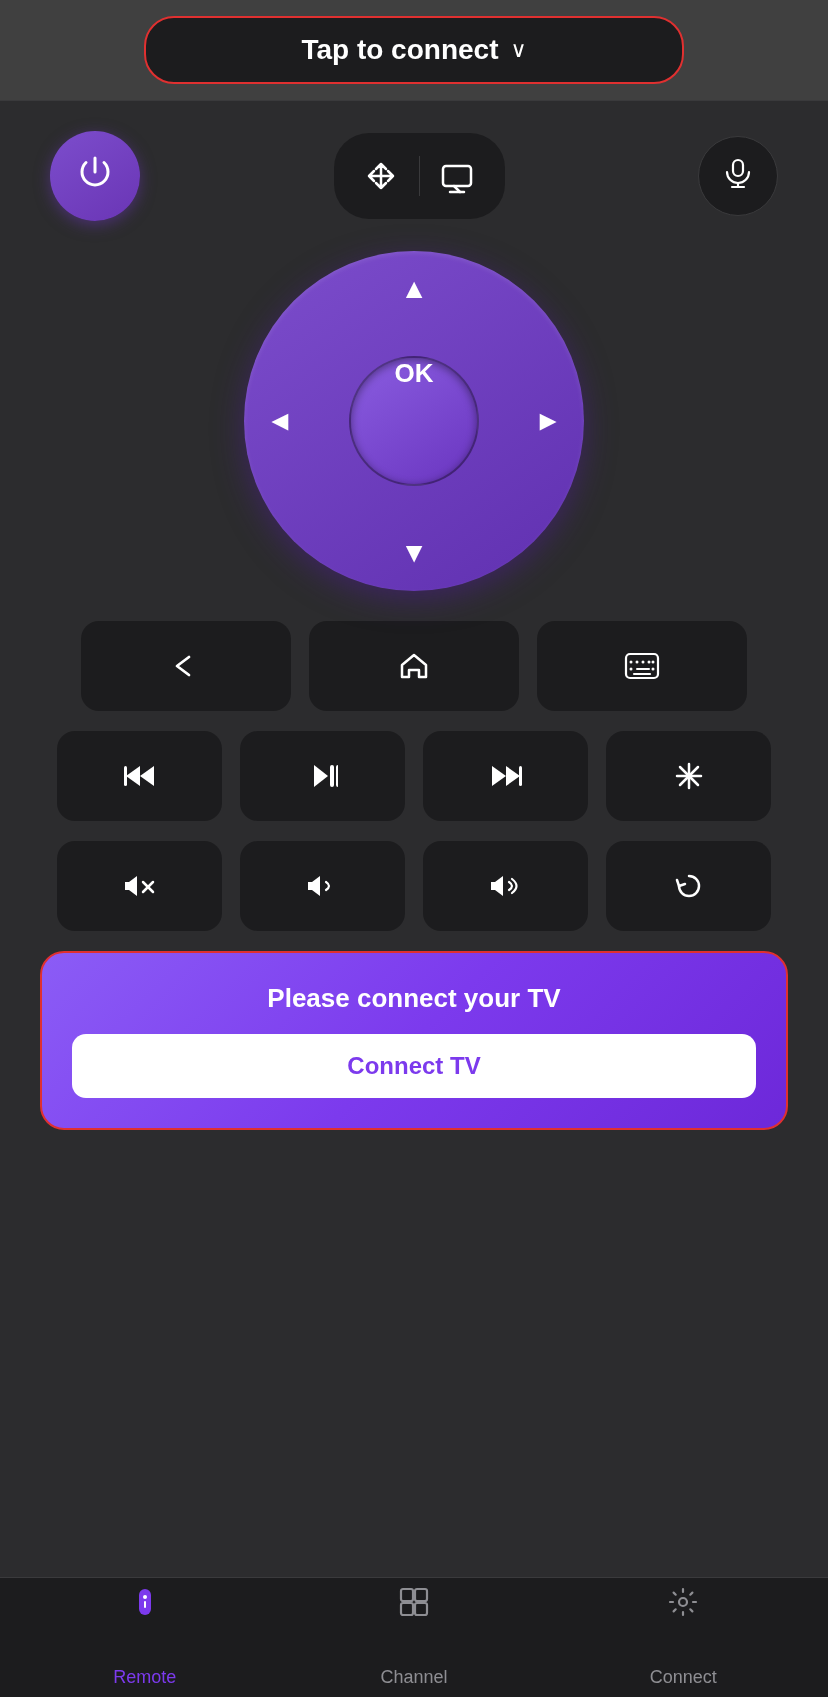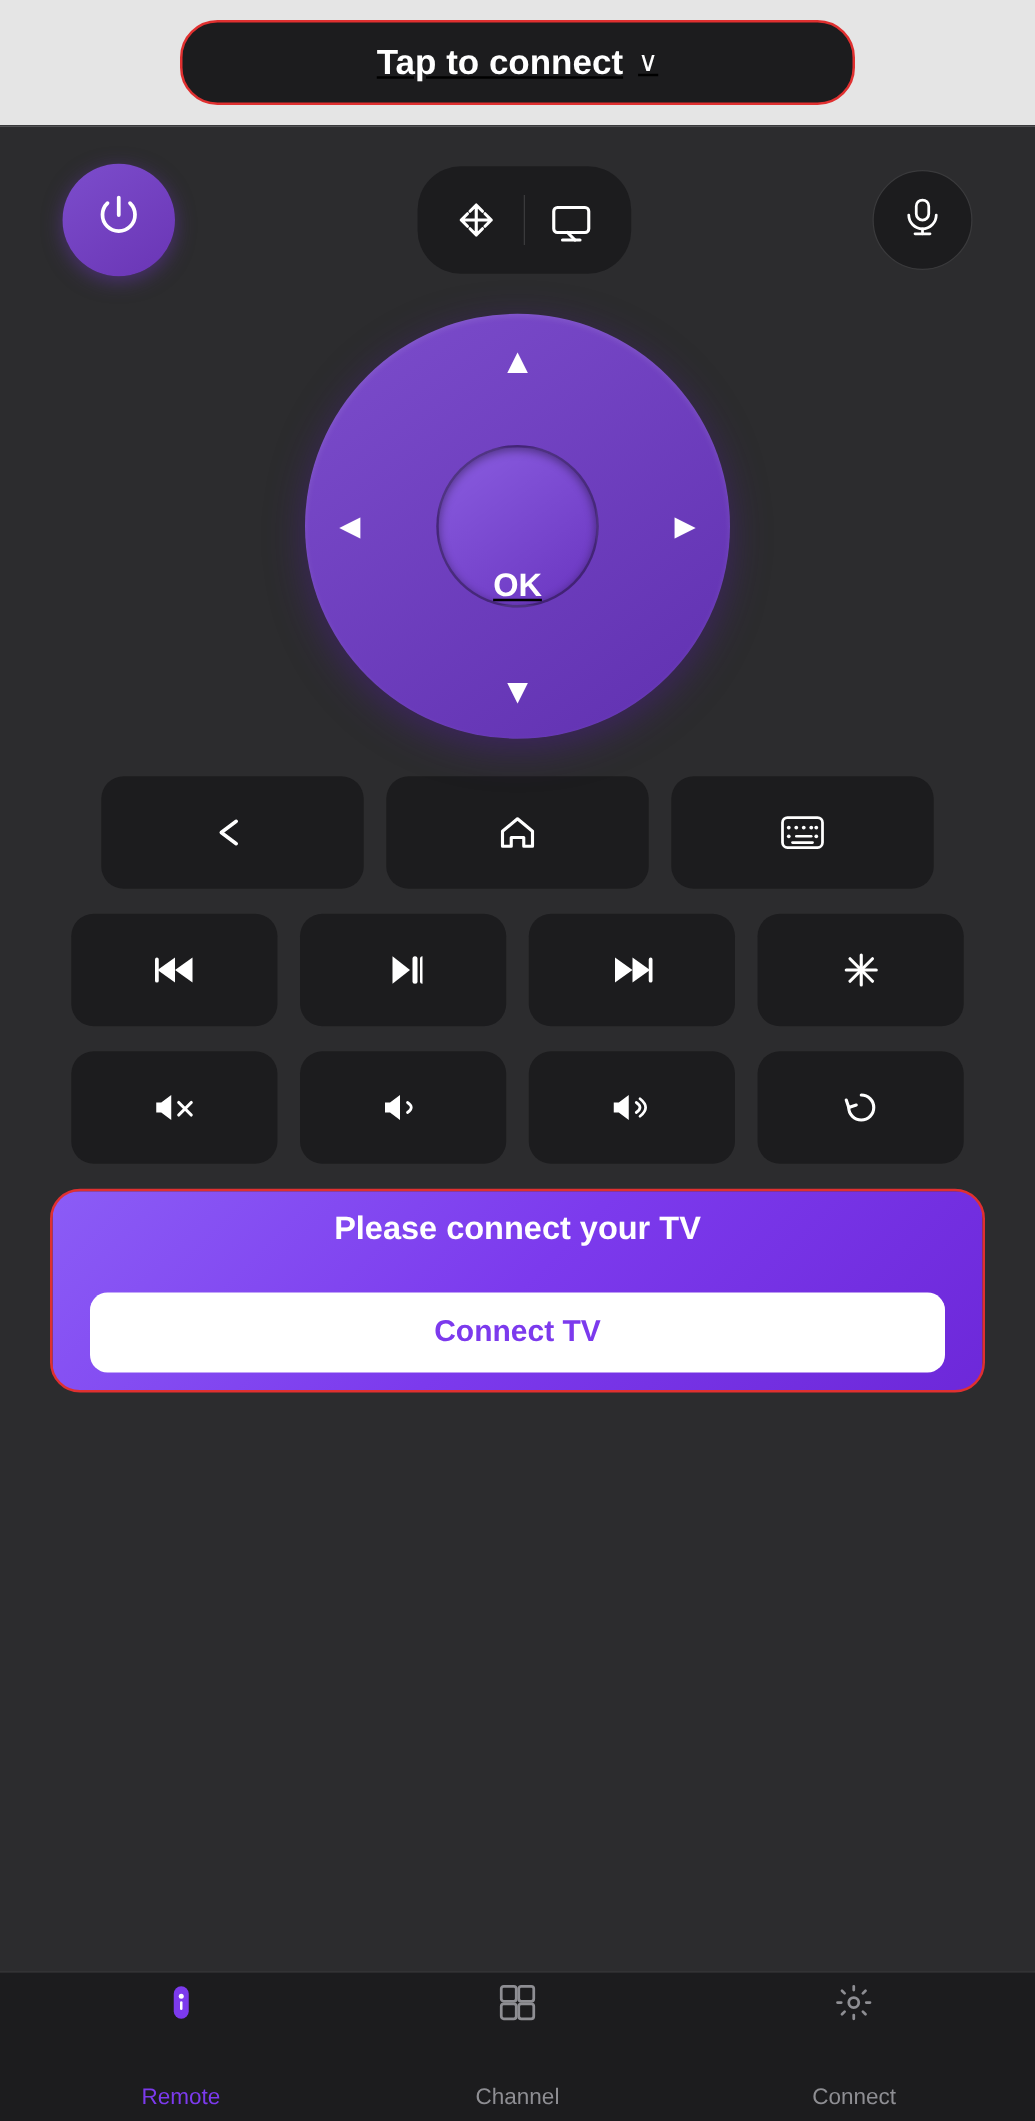--- a/index.html
+++ b/index.html
@@ -12,23 +12,22 @@
       display: flex;
       flex-direction: column;
     }
 
     
     .connect-bar {
       display: flex;
       align-items: center;
       justify-content: center;
       padding: 16px 20px;
-      background: #e5e5e5;
+      background: #404040;
       border-bottom: 1px solid #3a3a3c;
-      text-decoration: underline;
     }
     .connect-button {
       display: flex;
       align-items: center;
       justify-content: center;
       gap: 12px;
       background: #1c1c1e;
       border: 2.5px solid #e03030;
       border-radius: 30px;
       padding: 16px 40px;
@@ -167,25 +166,24 @@
       color: white;
       font-size: 28px;
     }
     .ok-btn {
       width: 130px;
       height: 130px;
       border-radius: 50%;
       background: linear-gradient(145deg, #8a5de0, #6a35c0);
       border: 2px solid rgba(0,0,0,0.4);
       display: flex;
-      align-items: flex-end;
+      align-items: flex-start;
       justify-content: center;
       box-shadow: inset 0 2px 8px rgba(0,0,0,0.4);
       cursor: pointer;
-      text-decoration: underline;
     }
     .ok-text {
       color: white;
       font-size: 26px;
       font-weight: 600;
     }
 
     
     .btn-row {
       display: flex;
@@ -214,42 +212,41 @@
       height: 90px;
       font-size: 26px;
     }
 
     
     .connect-tv-banner {
       background: linear-gradient(135deg, #8b5cf6, #7c3aed, #6d28d9);
       border: 2.5px solid #e03030;
       border-radius: 24px;
       width: 100%;
-      padding: 14px 30px;
+      padding: 30px 30px;
       display: flex;
       flex-direction: column;
       align-items: center;
       gap: 20px;
       margin: 0 0 10px;
     }
     .connect-tv-title {
       color: white;
       font-size: 26px;
       font-weight: 700;
     }
     .connect-tv-btn {
       background: white;
       border-radius: 14px;
       padding: 18px 60px;
       cursor: pointer;
       width: 100%;
       display: flex;
       align-items: center;
       justify-content: center;
-      margin-top: 16px;
     }
     .connect-tv-btn-text {
       color: #7c3aed;
       font-size: 24px;
       font-weight: 700;
     }
 
     
     .tab-bar {
       height: 120px;

